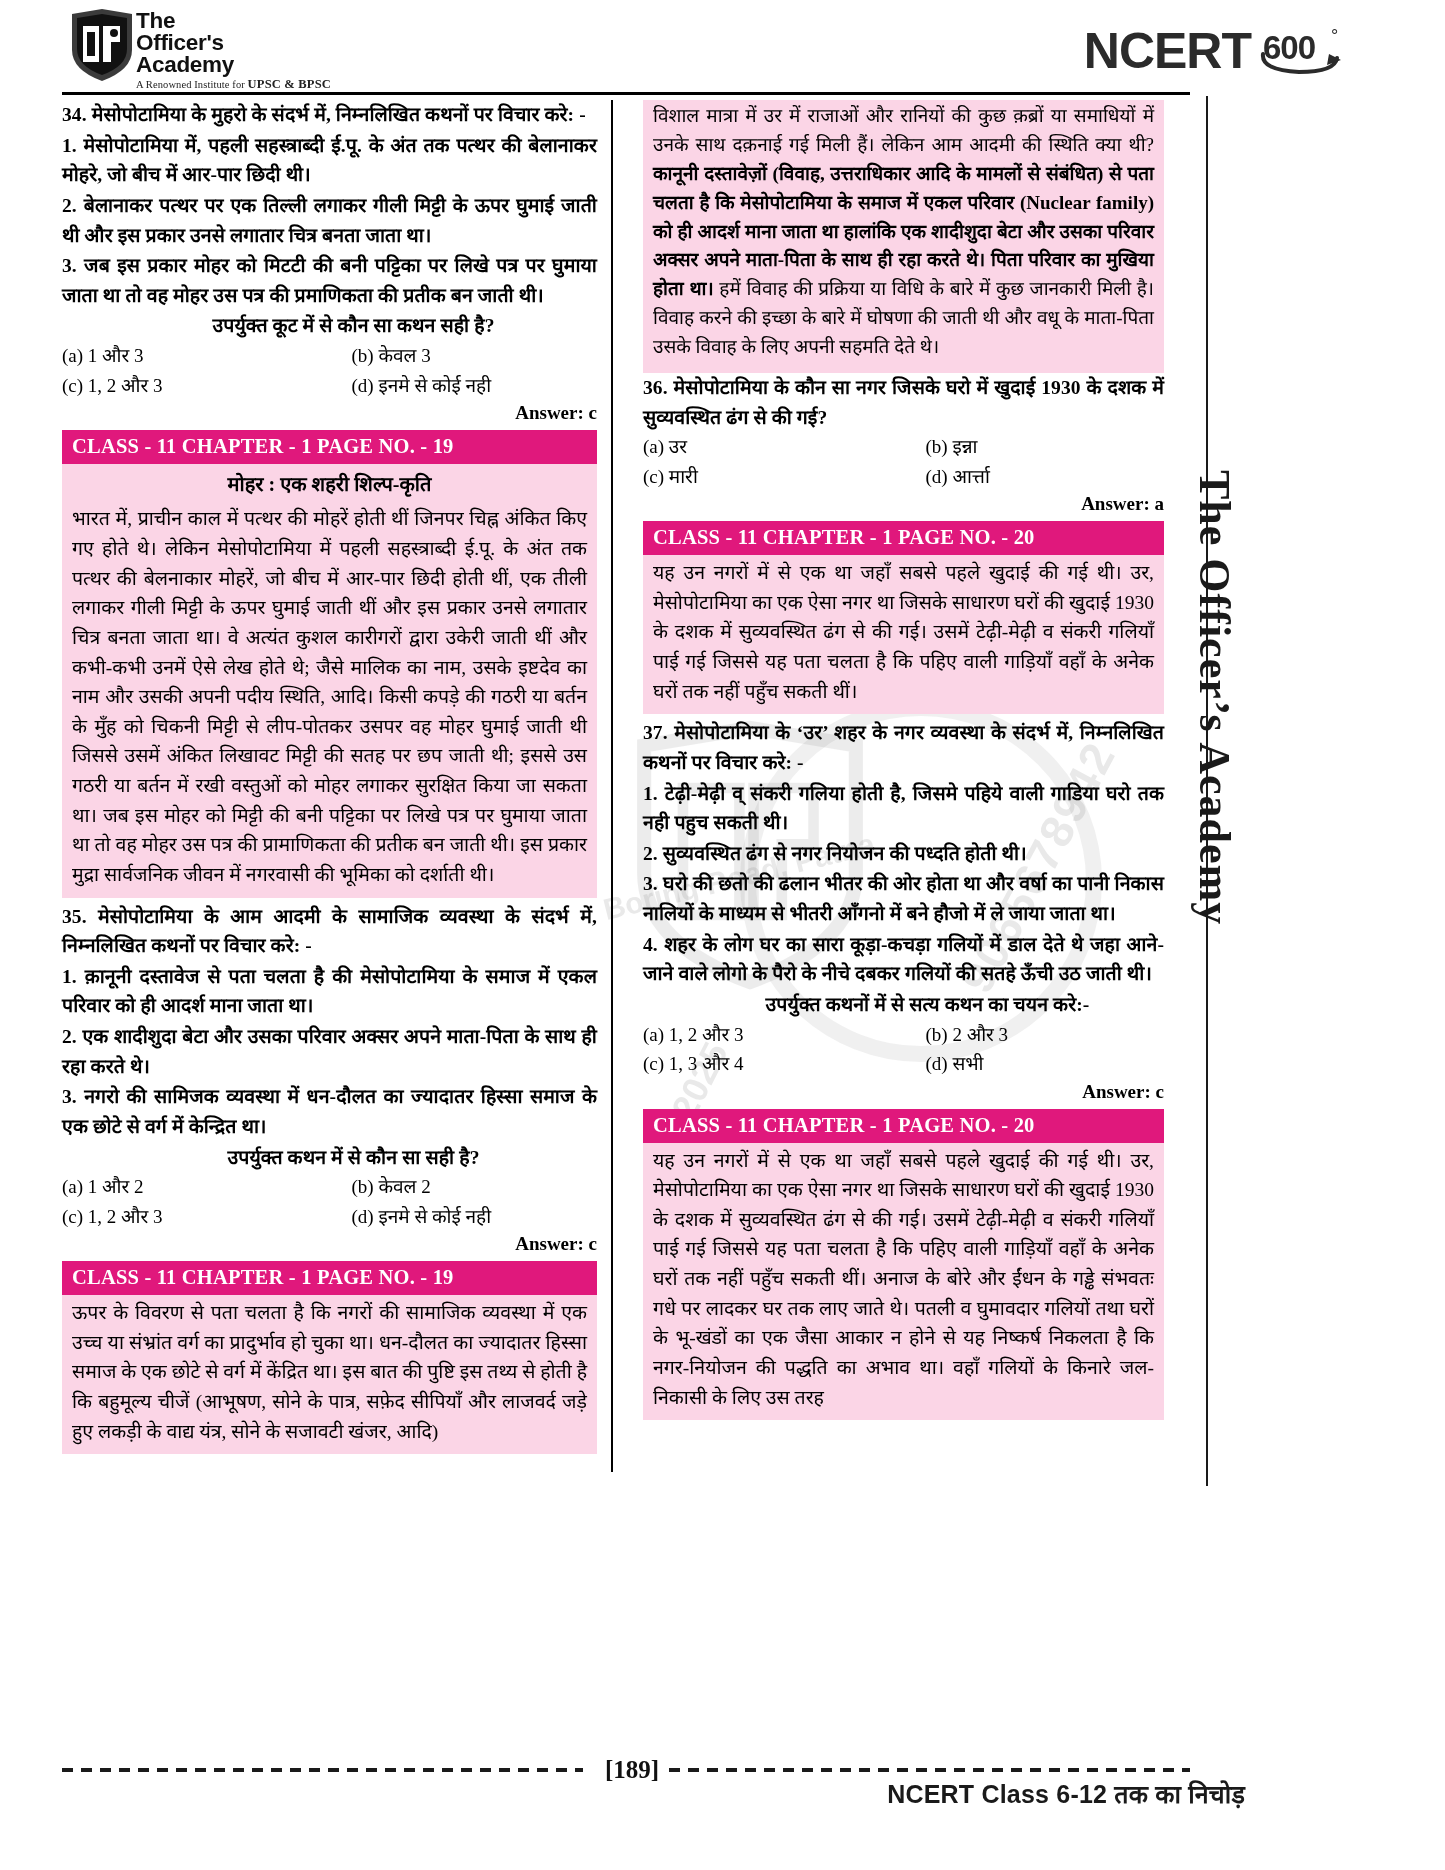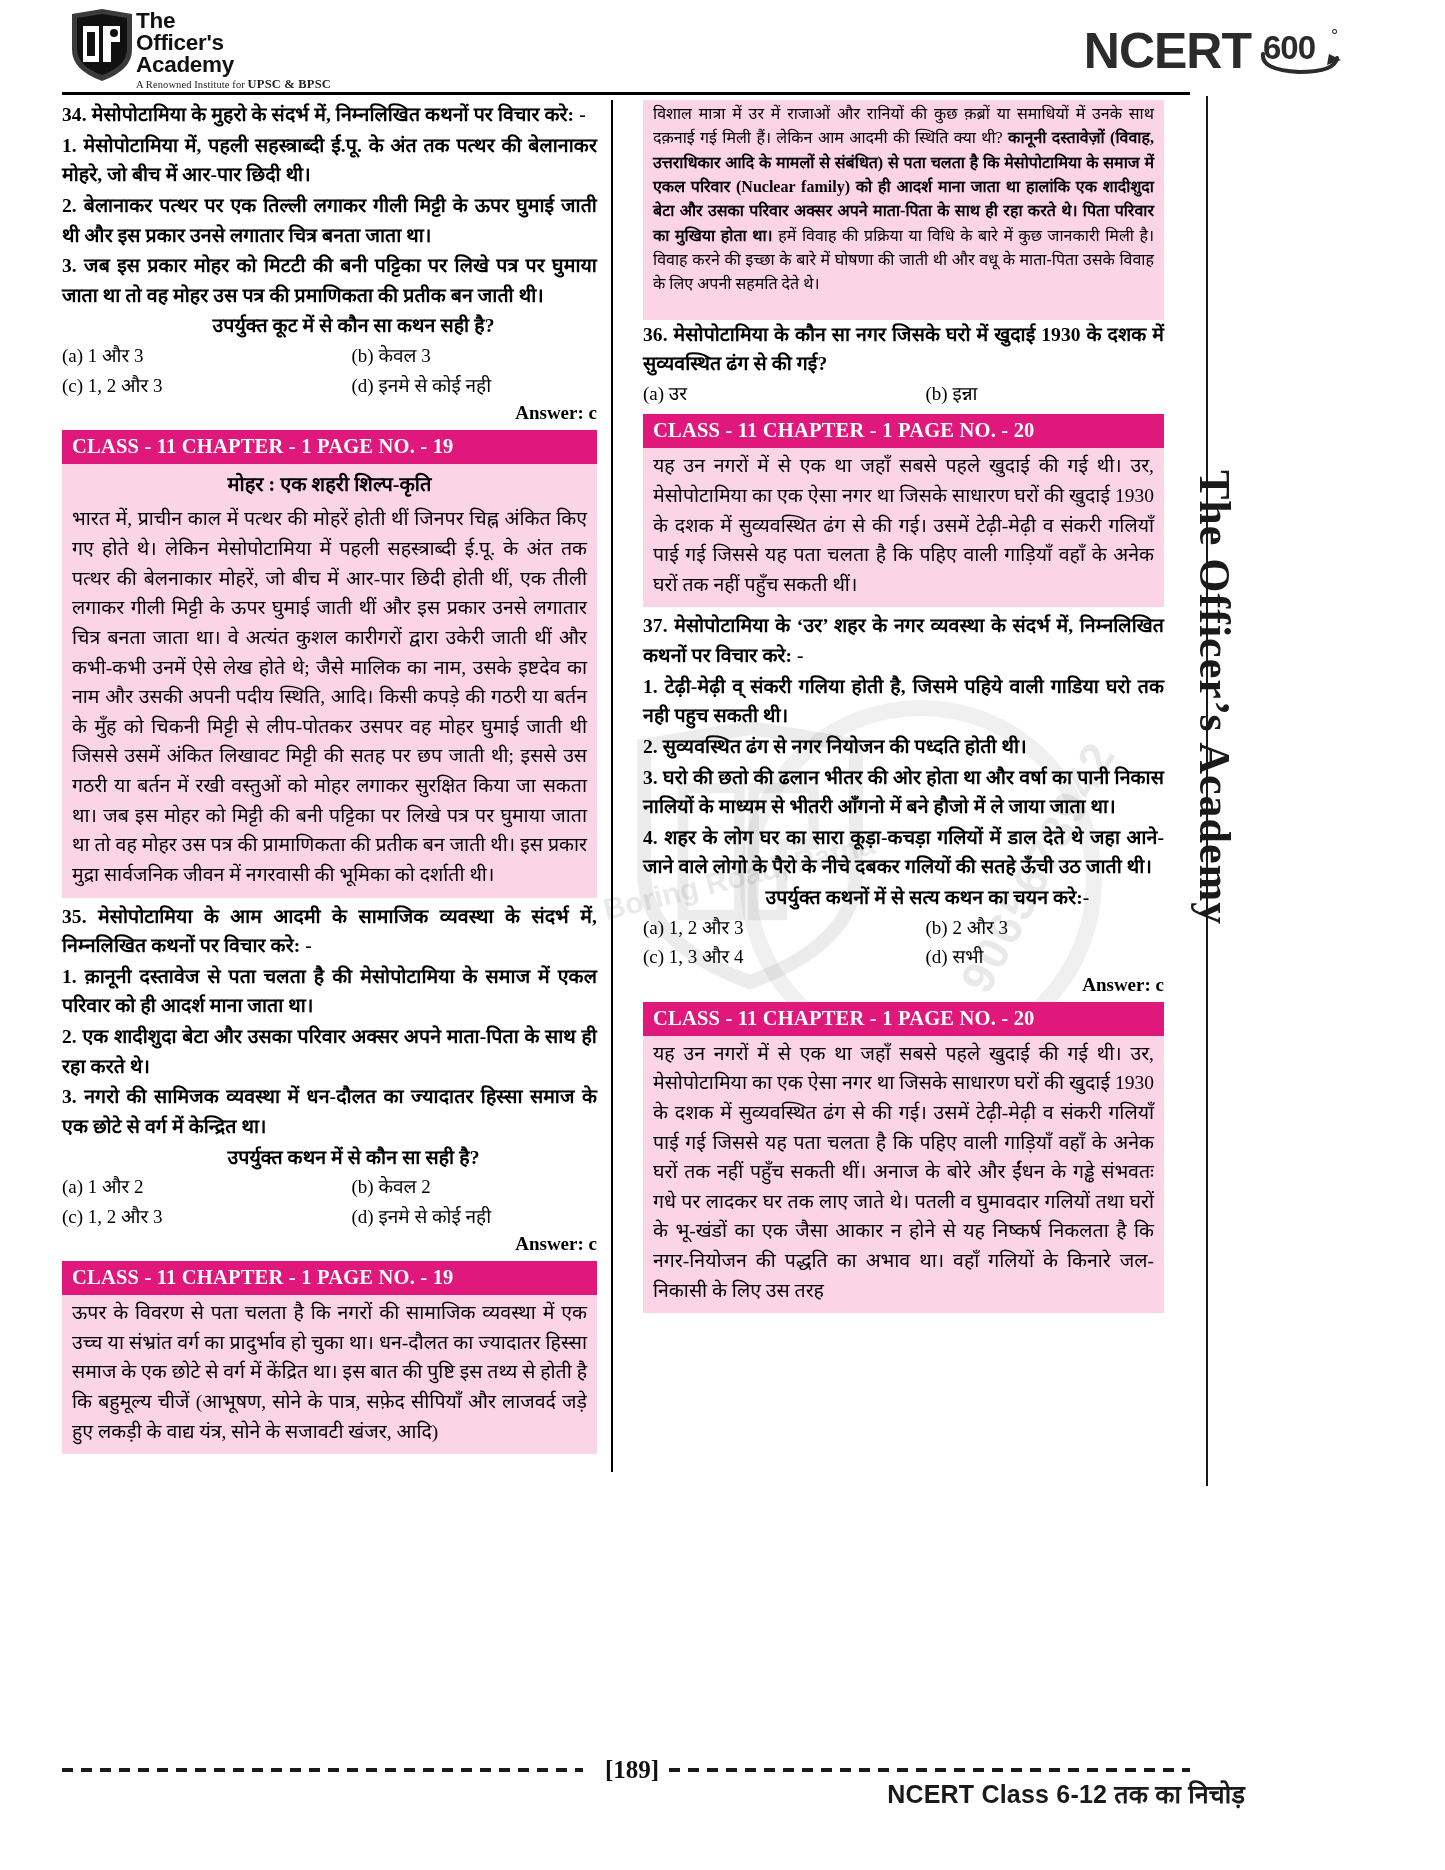--- a/index.html
+++ b/index.html
@@ -191,22 +191,22 @@
   }
   .callout-title {
     text-align: center;
     font-weight: bold;
     font-size: 20px;
     margin: 2px 0 5px 0;
   }
   .callout-body b { font-weight: normal; }
   .pinkpara {
     background: #FBD5E6;
-    padding: 2px 10px 23px 10px;
-    font-size: 16px;
+    padding: 2px 10px 11px 10px;
+    font-size: 19px;
     line-height: 1.52;
     text-align: justify;
   }
 
   
   .vrule {
     position: absolute;
     left: 1206px; top: 96px;
     width: 2px; height: 1390px;
     background: #1a1a1a;
@@ -414,20 +414,25 @@
 
       <div class="pinkpara">
         <span>विशाल मात्रा में उर में राजाओं और रानियों की कुछ क़ब्रों या समाधियों में उनके साथ दक़नाई गई मिली हैं। लेकिन आम आदमी की स्थिति क्या थी? </span><b>कानूनी दस्तावेज़ों (विवाह, उत्तराधिकार आदि के मामलों से संबंधित) से पता चलता है कि मेसोपोटामिया के समाज में एकल परिवार (Nuclear family) को ही आदर्श माना जाता था हालांकि एक शादीशुदा बेटा और उसका परिवार अक्सर अपने माता-पिता के साथ ही रहा करते थे। पिता परिवार का मुखिया होता था।</b><span> हमें विवाह की प्रक्रिया या विधि के बारे में कुछ जानकारी मिली है। विवाह करने की इच्छा के बारे में घोषणा की जाती थी और वधू के माता-पिता उसके विवाह के लिए अपनी सहमति देते थे।</span>
       </div>
 
       <div class="ql">36. मेसोपोटामिया के कौन सा नगर जिसके घरो में खुदाई 1930 के दशक में सुव्यवस्थित ढंग से की गई?</div>
       <div class="opt-row">
         <span class="o">(a) उर</span>
         <span class="o b">(b) इन्ना</span>
       </div>
+      <div class="opt-row">
+        <span class="o">(c) मारी</span>
+        <span class="o b">(d) आर्त्ता</span>
+      </div>
+      <div class="ans">Answer: a</div>
 
       <div class="callout">
         <div class="callout-bar">CLASS - 11 CHAPTER - 1 PAGE NO. - 20</div>
         <div class="callout-body">
           <span>यह उन नगरों में से एक था जहाँ सबसे पहले खुदाई की गई थी। </span><b>उर, मेसोपोटामिया का एक ऐसा नगर था जिसके साधारण घरों की खुदाई 1930 के दशक में सुव्यवस्थित ढंग से की गई।</b><span> उसमें टेढ़ी-मेढ़ी व संकरी गलियाँ पाई गई जिससे यह पता चलता है कि पहिए वाली गाड़ियाँ वहाँ के अनेक घरों तक नहीं पहुँच सकती थीं।</span>
         </div>
       </div>
 
       <div class="ql">37. मेसोपोटामिया के ‘उर’ शहर के नगर व्यवस्था के संदर्भ में, निम्नलिखित कथनों पर विचार करे: -</div>
       <div class="ql">1. टेढ़ी-मेढ़ी व् संकरी गलिया होती है, जिसमे पहिये वाली गाडिया घरो तक नही पहुच सकती थी।</div>

